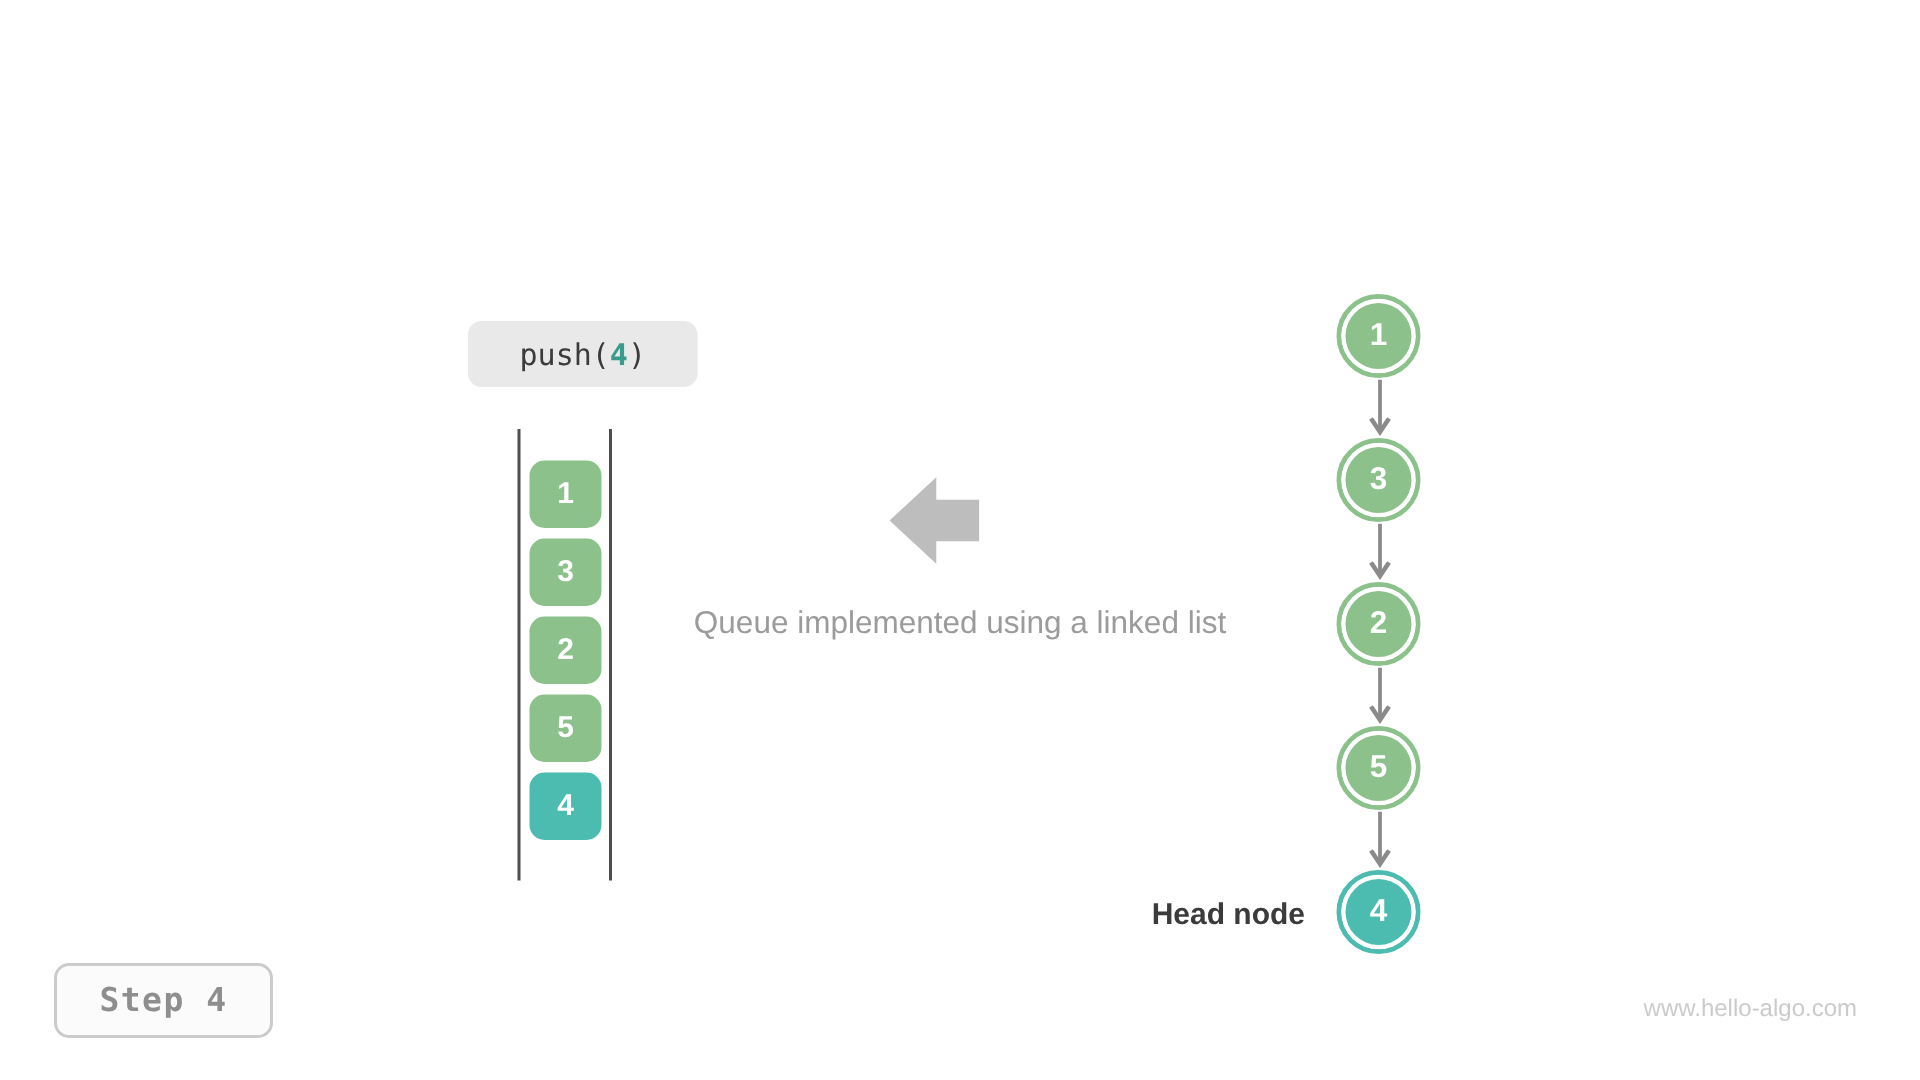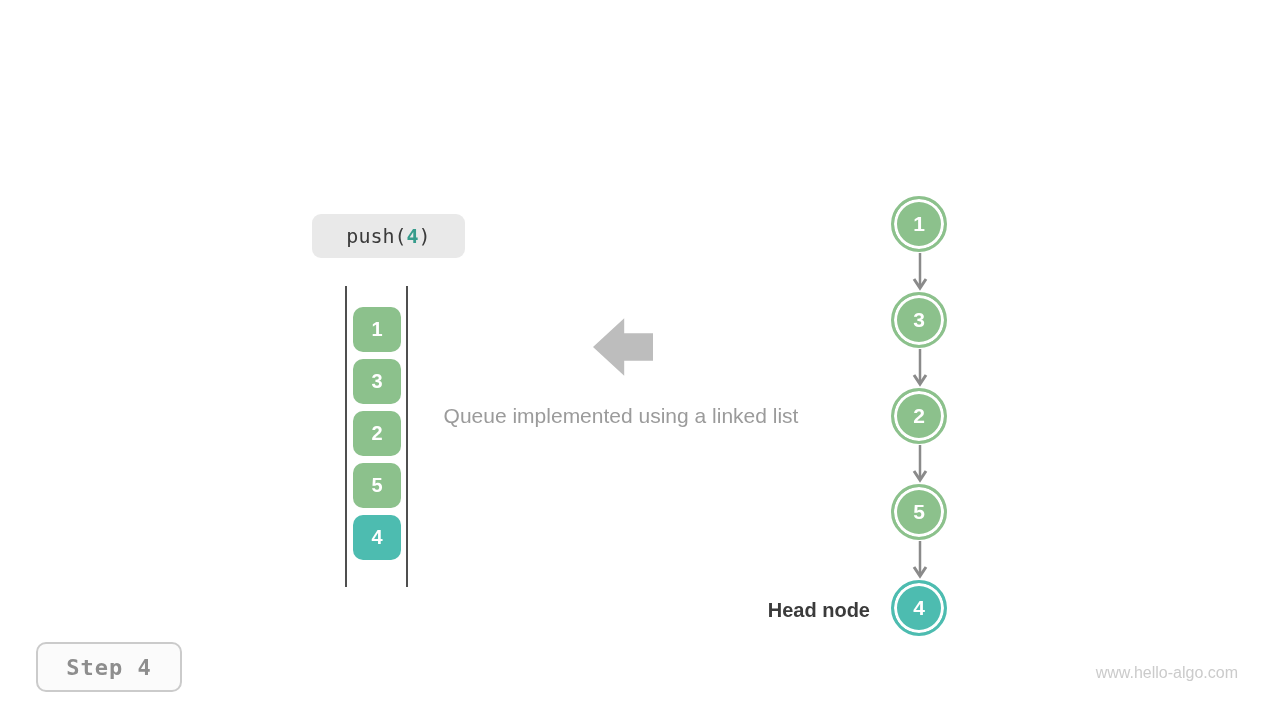--- a/index.html
+++ b/index.html
@@ -37,21 +37,21 @@
   .teal-fill{background:var(--teal);}
   
   .block-arrow{
     position:absolute;left:593px;top:317px;width:60px;height:60px;
     background:var(--arrow-gray);
     -webkit-clip-path:polygon(0% 50%,52% 2%,52% 27%,100% 27%,100% 73%,52% 73%,52% 98%);
     clip-path:polygon(0% 50%,52% 2%,52% 27%,100% 27%,100% 73%,52% 73%,52% 98%);
   }
   
   .caption{
-    position:absolute;left:321px;top:404px;width:600px;text-align:center;
+    position:absolute;left:340px;top:404px;width:600px;text-align:center;
     color:var(--caption-gray);font-size:21px;
   }
   
   .list-container{position:absolute;left:891px;top:196px;width:58px;height:472px;}
   .lnode{
     position:absolute;left:0;width:50px;height:50px;border-radius:50%;
     border:3px solid;box-shadow:inset 0 0 0 3px #ffffff;
     display:flex;align-items:center;justify-content:center;
     color:#ffffff;font-size:21px;font-weight:bold;box-sizing:content-box;
   }

